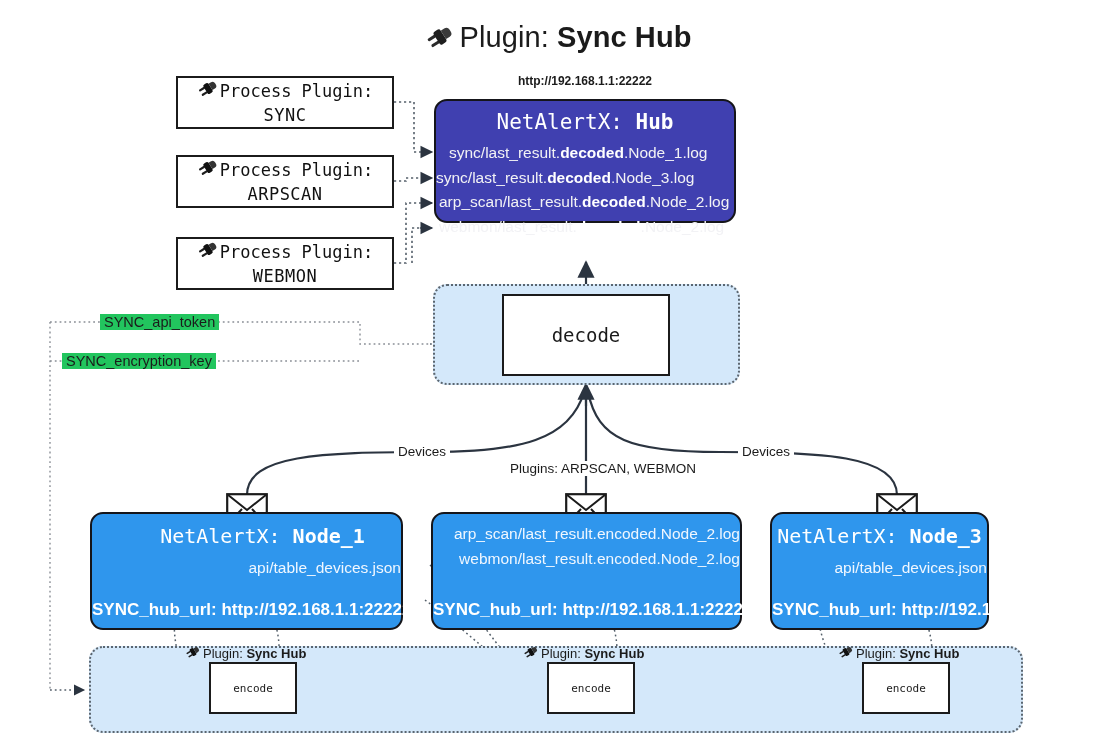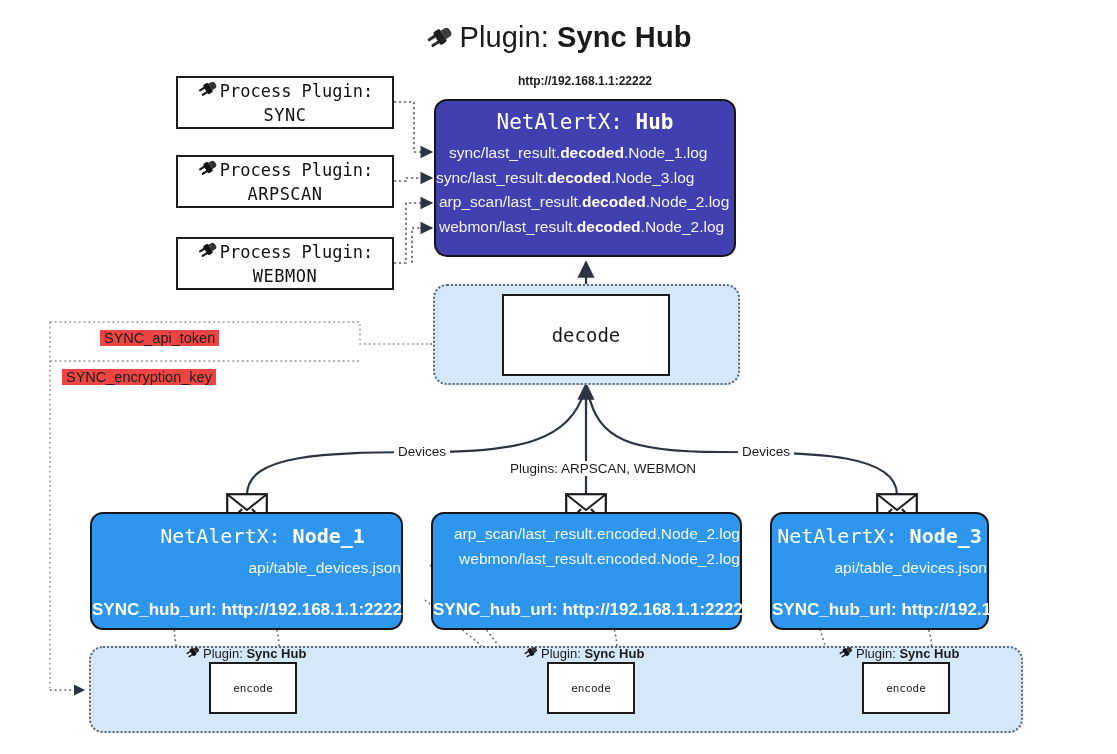--- a/index.html
+++ b/index.html
@@ -23,21 +23,21 @@
   .proc-box .l1{display:flex;align-items:center;white-space:nowrap;}
   .proc-box .l1 .plug{margin-right:1px;vertical-align:-2px;}
   .proc-box .l2{white-space:nowrap;letter-spacing:0.5px;}
   #proc-sync{left:176px;top:76px;}
   #proc-arp{left:176px;top:155px;}
   #proc-web{left:176px;top:237px;}
 
   
   #hub-url{left:434px;top:74px;width:302px;text-align:center;font-size:12px;
            font-weight:600;color:#1b1b1b;}
-  #hub{left:434px;top:99px;width:302px;height:158px;background:#4040b0;
+  #hub{left:434px;top:99px;width:302px;height:124px;background:#4040b0;
        border:2.5px solid #15151a;border-radius:13px;box-sizing:border-box;}
   #hub .hub-title{margin-top:9px;text-align:center;font-family:"DejaVu Sans Mono", monospace;
                   font-size:21px;color:#ffffff;white-space:nowrap;}
   #hub .hub-title b{font-weight:700;}
   #hub .hub-lines{margin-top:7px;}
   #hub .hub-line{color:#f2f2f5;font-size:15.5px;line-height:24.5px;white-space:nowrap;}
   #hub .hub-line b{font-weight:700;color:#ffffff;}
   .hl-1{padding-left:13px;}
   .hl-2{}
   .hl-3{padding-left:3px;}
@@ -45,21 +45,21 @@
 
   
   #decode-wrap{left:433px;top:284px;width:307px;height:101px;background:#d4e8fa;
                border:2px dotted #5b6670;border-radius:14px;box-sizing:border-box;}
   #decode-box{left:502px;top:294px;width:168px;height:82px;background:#ffffff;
               border:2.5px solid #1b1b1b;box-sizing:border-box;display:flex;
               align-items:center;justify-content:center;
               font-family:"DejaVu Sans Mono", monospace;font-size:19px;color:#1a1a1a;}
 
   
-  .key-label{font-size:14.5px;color:#1b1b1b;background:#ef4444;padding:0 4px;white-space:nowrap;margin-top:16px;}
+  .key-label{font-size:14.5px;color:#1b1b1b;background:#22c55e;padding:0 4px;white-space:nowrap;}
   #lbl-api{left:100px;top:314px;}
   #lbl-enc{left:62px;top:353px;}
 
   
   .edge-label{font-size:13.5px;color:#1b1b1b;background:#ffffff;padding:0 4px;white-space:nowrap;}
   #lbl-dev-1{left:394px;top:444px;}
   #lbl-dev-2{left:738px;top:444px;}
   #lbl-plugins{left:506px;top:461px;}
 
   

